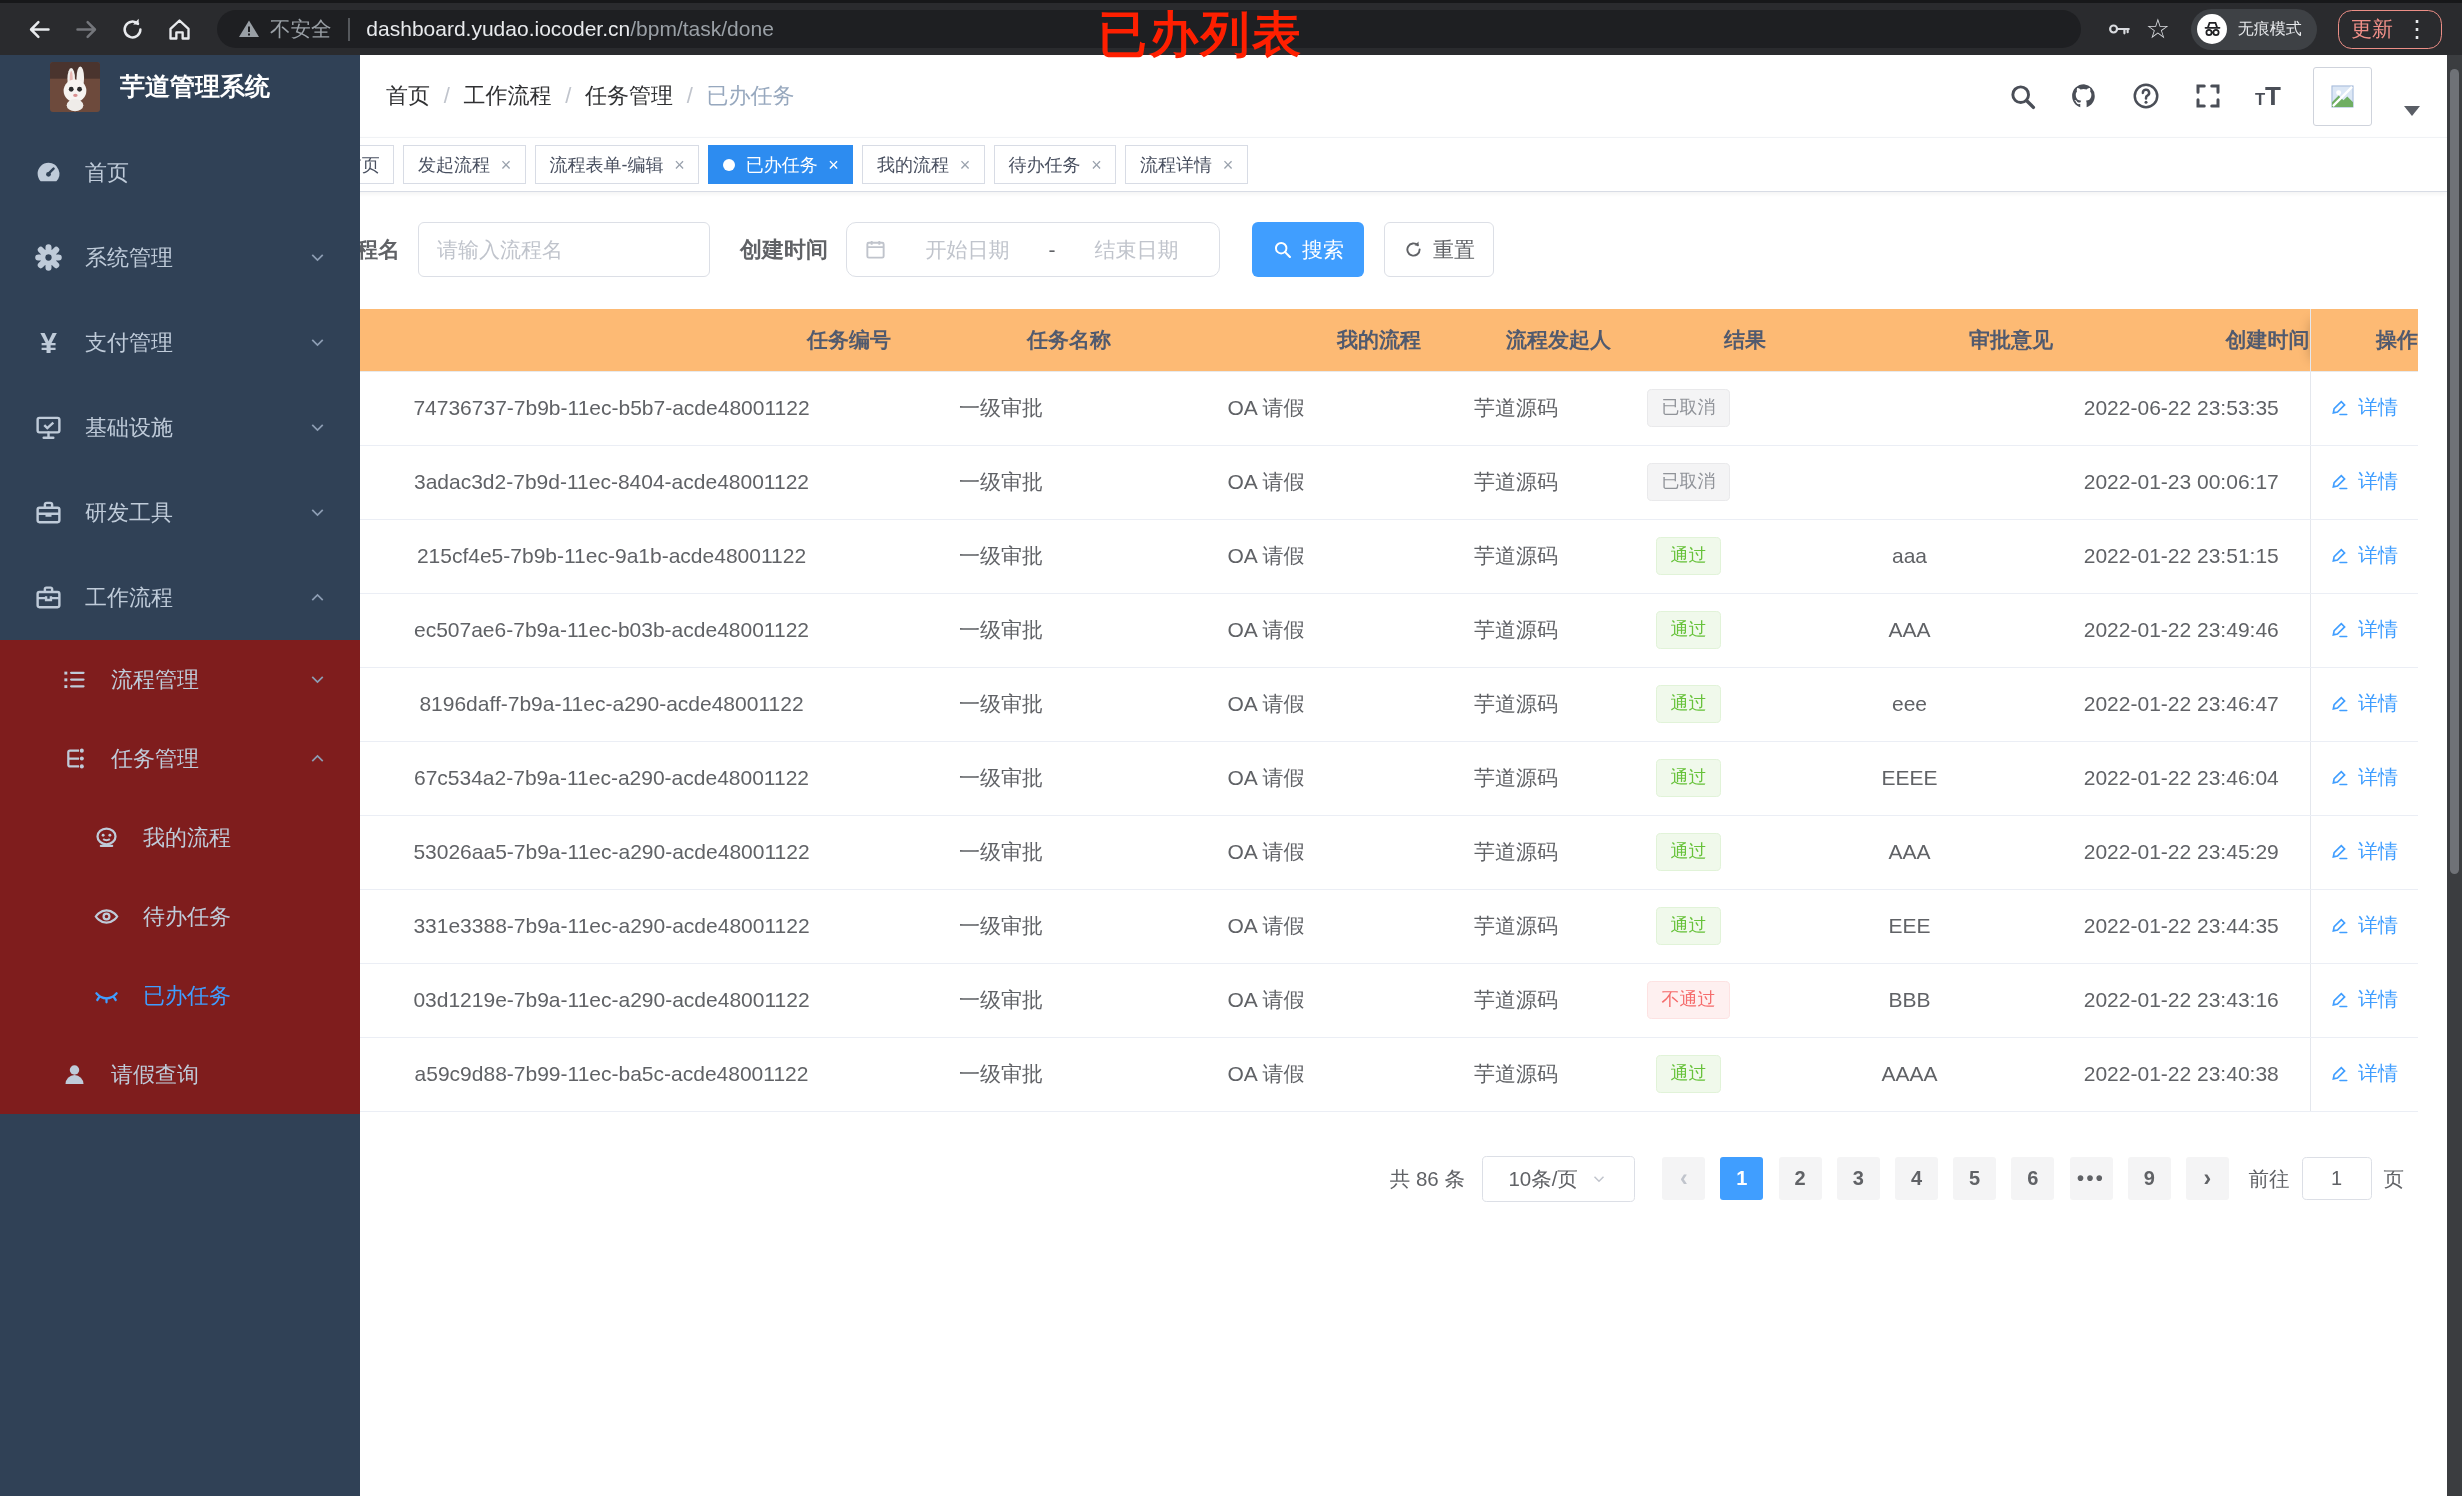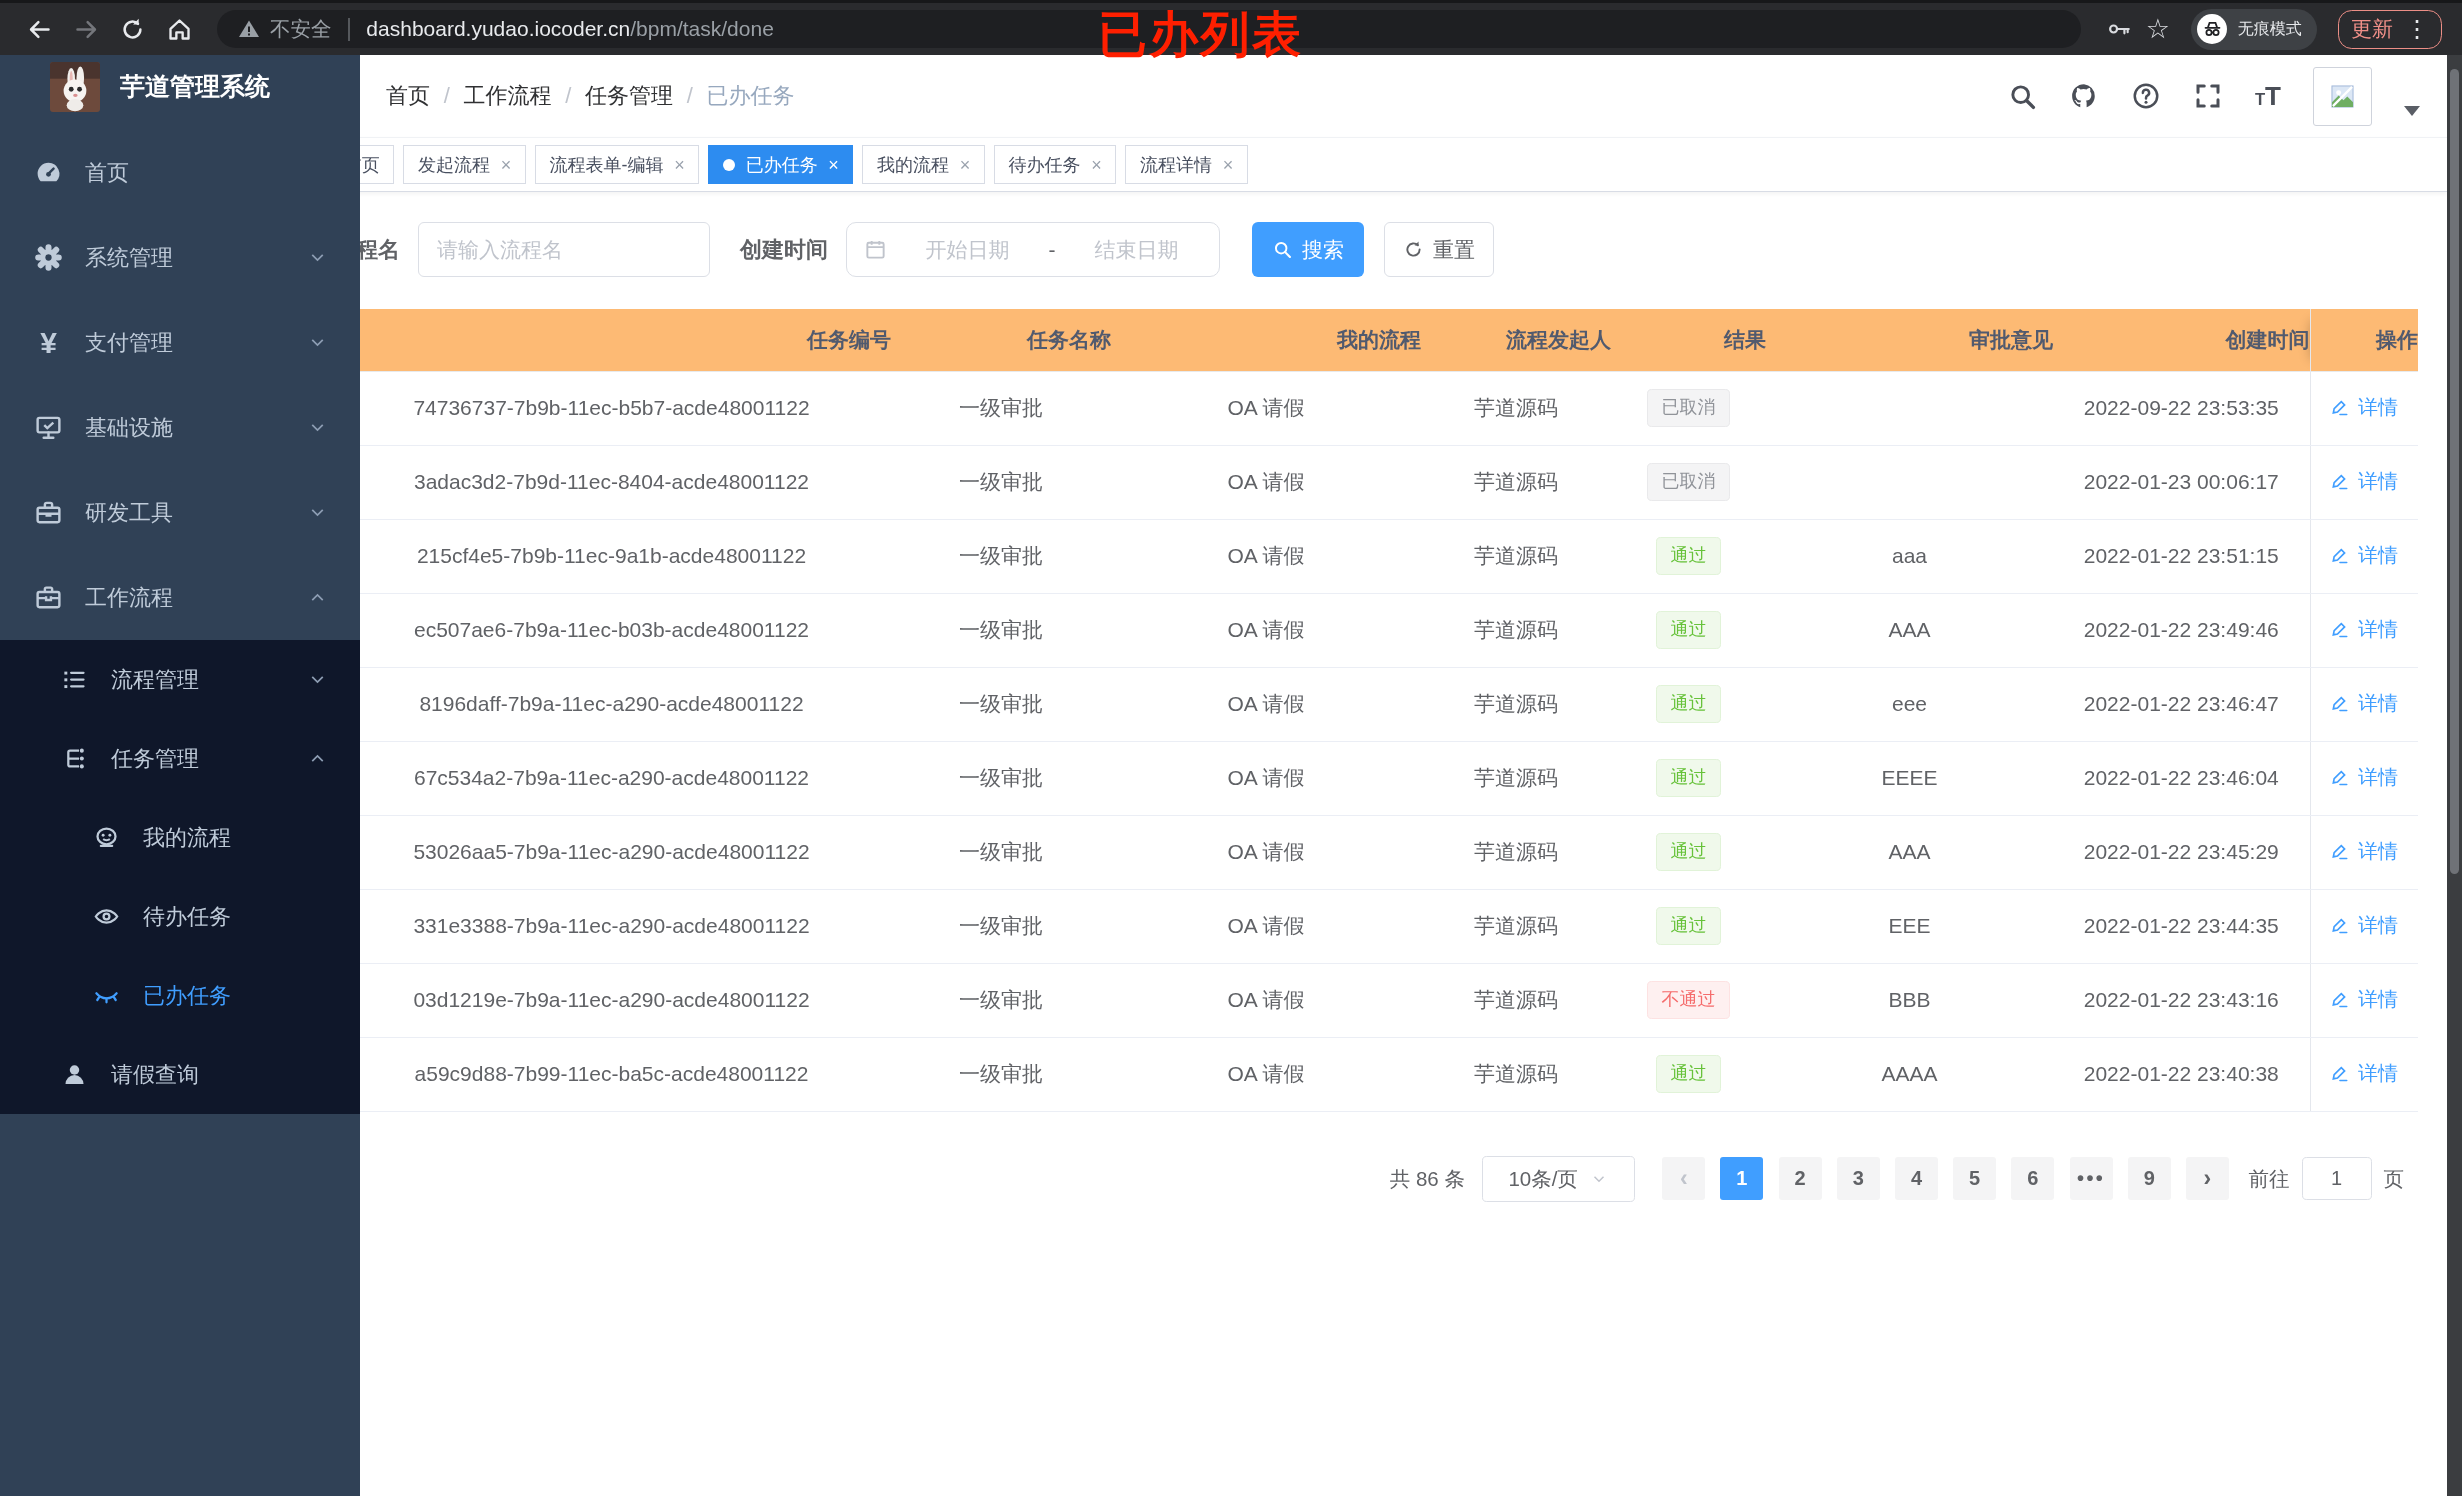--- a/index.html
+++ b/index.html
@@ -39,21 +39,21 @@
   .sidebar { position:absolute; left:0; top:43px; width:360px; bottom:0;
              background:#304156; color:#bfcbd9; z-index:2; }
   .logo-row { height:87px; display:flex; align-items:center; padding-left:50px; }
   .logo-img { width:50px; height:50px; border-radius:3px; overflow:hidden; }
   .logo-title { margin-left:20px; color:#fff; font-size:25px; font-weight:700; white-space:nowrap; }
   .mi { height:85px; display:flex; align-items:center; padding:0 26px 0 32px;
         font-size:22px; color:#bfcbd9; cursor:pointer; white-space:nowrap; }
   .mi .ic { width:33px; }
   .mi .lbl { margin-left:20px; }
   .mi .arrow { margin-left:auto; }
-  .submenu { background:#0f172a; }
+  .submenu { background:#7f1d1d; }
   .mi.l1 { height:79px; padding-left:58px; }
   .mi.l2 { height:79px; padding-left:90px; }
   .mi.active { color:#409eff; }
 
   
   .main { position:absolute; left:302px; top:55px; right:15px; bottom:0; background:#fff; }
   .scrollbar { position:absolute; right:0; top:55px; width:15px; bottom:0; background:#3b3d40; z-index:6; }
   .scroll-thumb { position:absolute; left:3px; top:13.7px; width:9px; height:805px;
                   border-radius:4.6px; background:#6f7277; }
 
@@ -542,21 +542,21 @@
         </tr>
       </thead>
       <tbody>
         <tr>
           <td>74736737-7b9b-11ec-b5b7-acde48001122</td>
           <td>一级审批</td>
           <td>OA 请假</td>
           <td>芋道源码</td>
           <td><span class="tagb" data-type="info">已取消</span></td>
           <td></td>
-          <td>2022-09-22 23:53:35</td>
+          <td>2022-06-22 23:53:35</td>
           <td class="op"><a class="act">
                 <svg width="20" height="20" viewBox="0 0 24 24">
                   <path d="M13.5 5.5l4 4L9 18l-5 1 1-5z" fill="none" stroke="#409eff" stroke-width="2"></path>
                   <path d="M12 21h8" stroke="#409eff" stroke-width="2" stroke-linecap="round"></path>
                 </svg>
                 <span>详情</span>
               </a></td>
         </tr>
         <tr>
           <td>3adac3d2-7b9d-11ec-8404-acde48001122</td>

